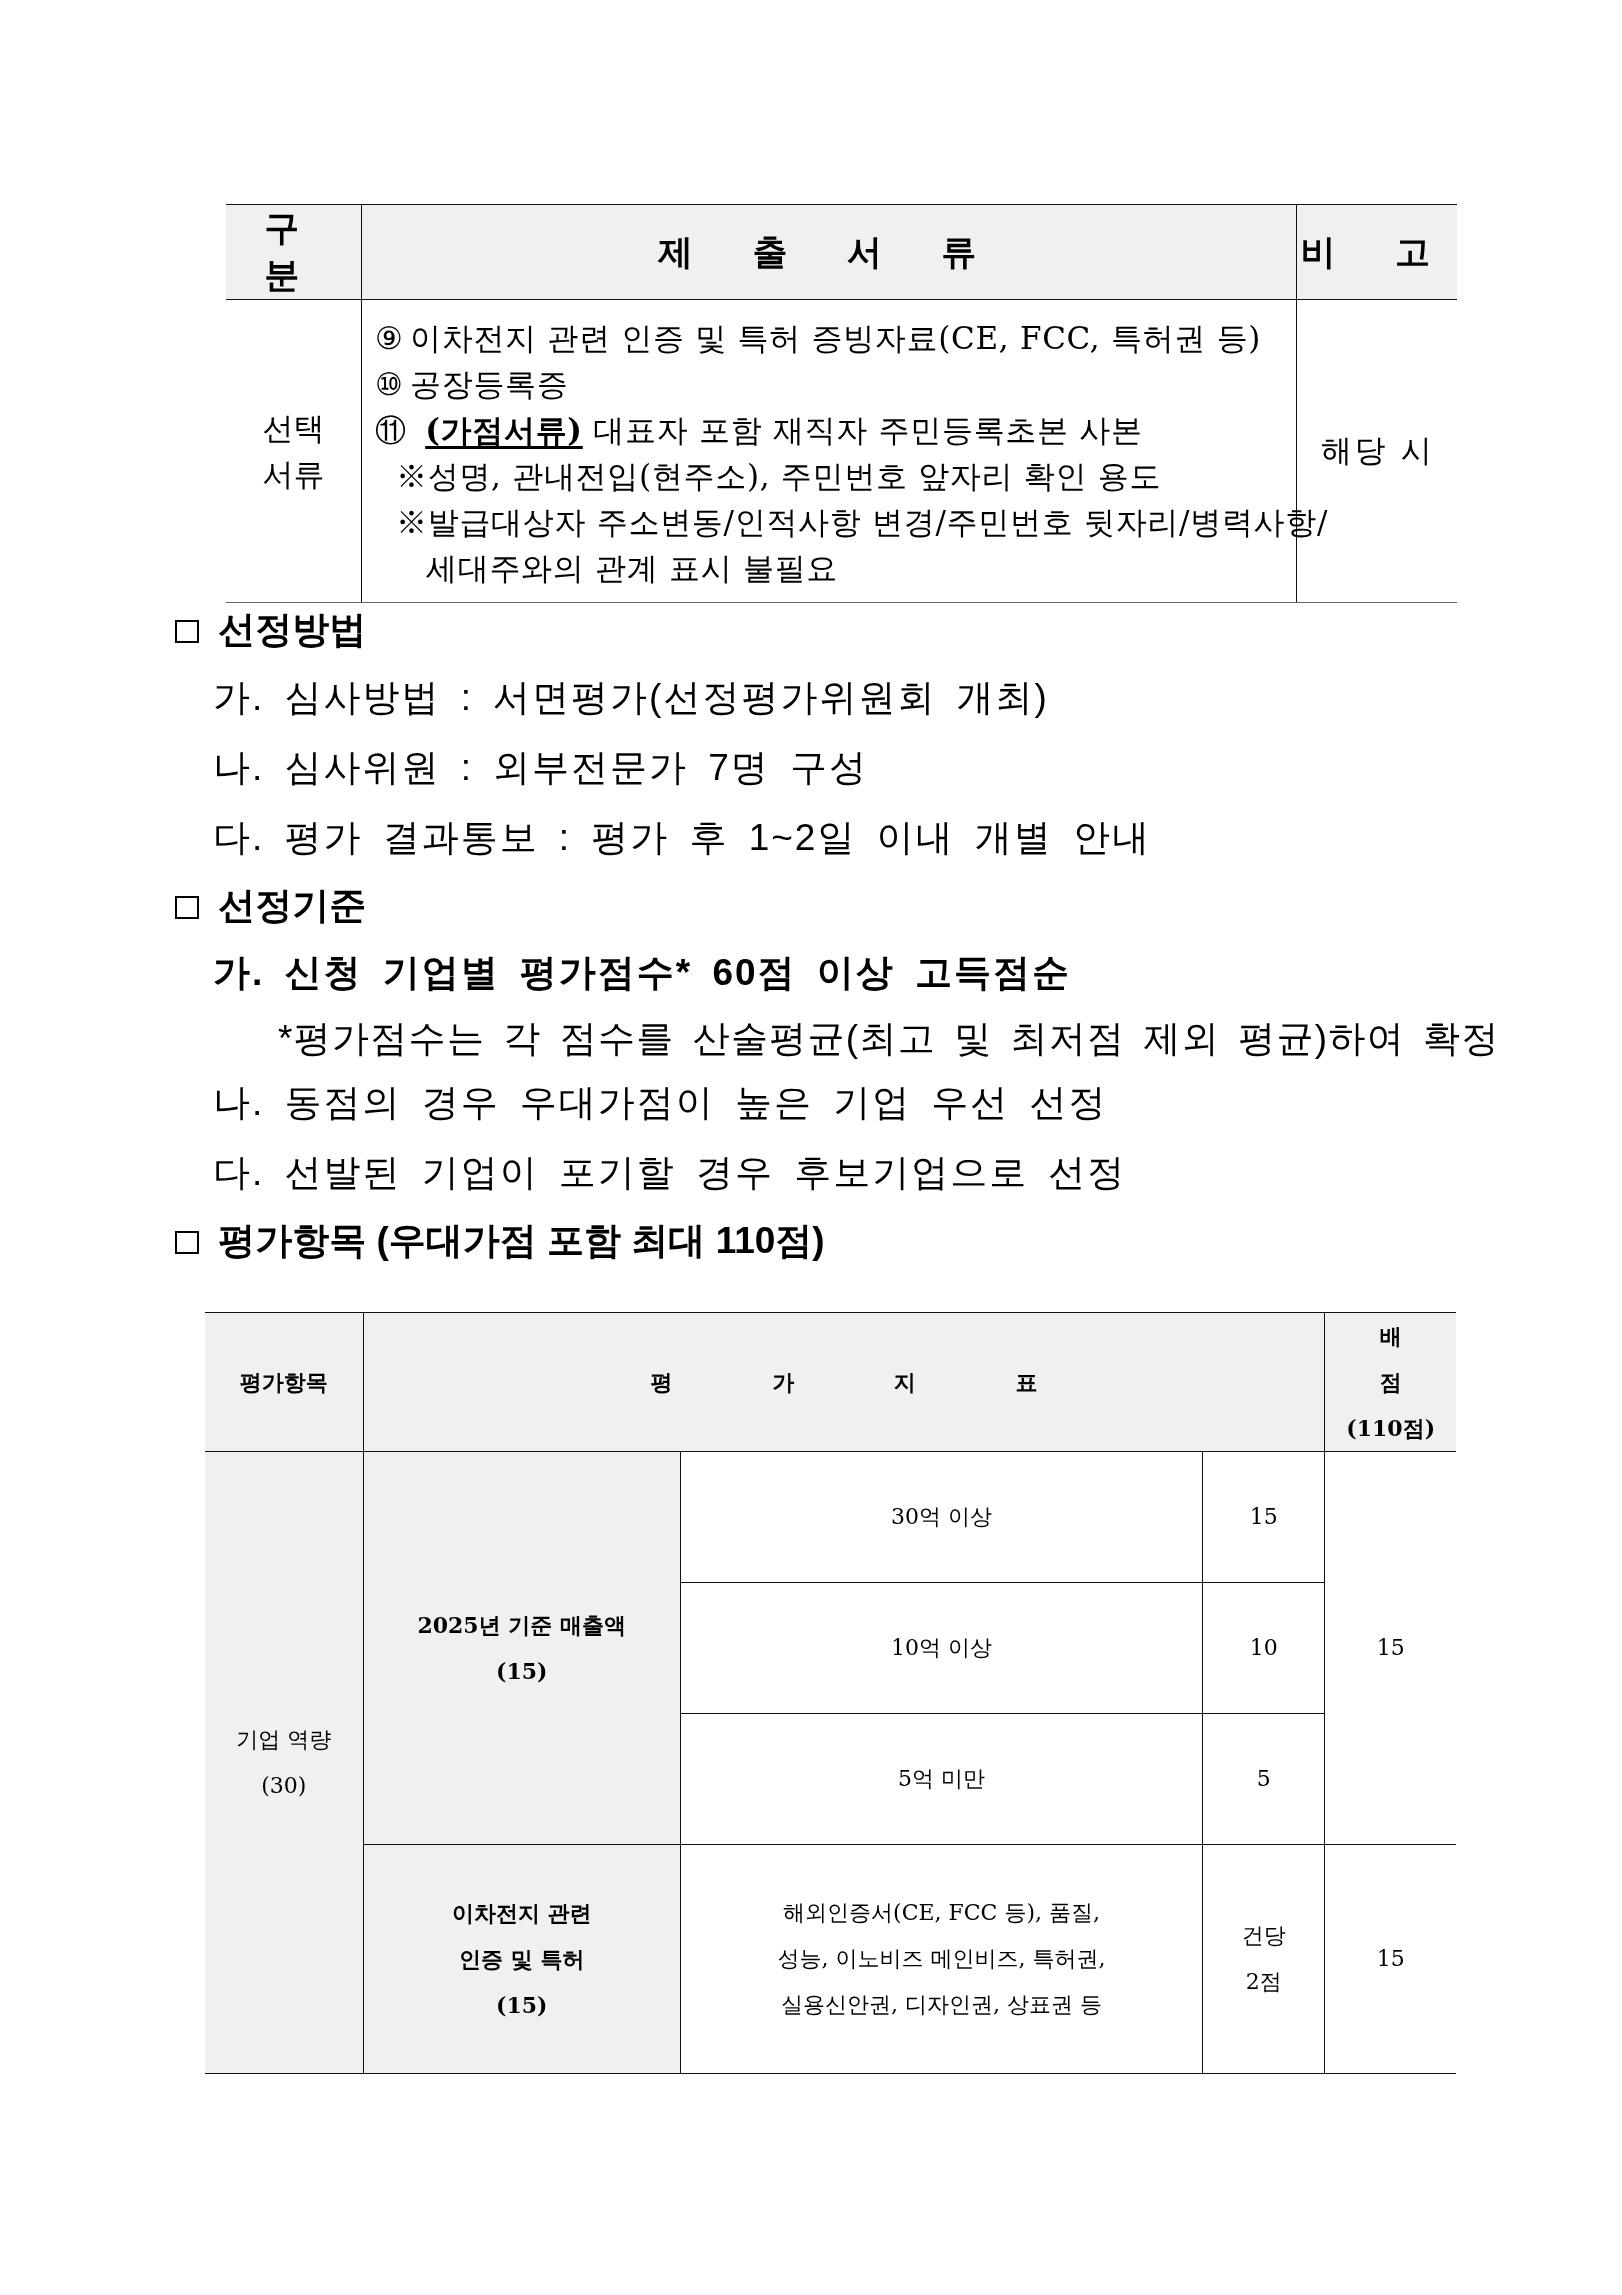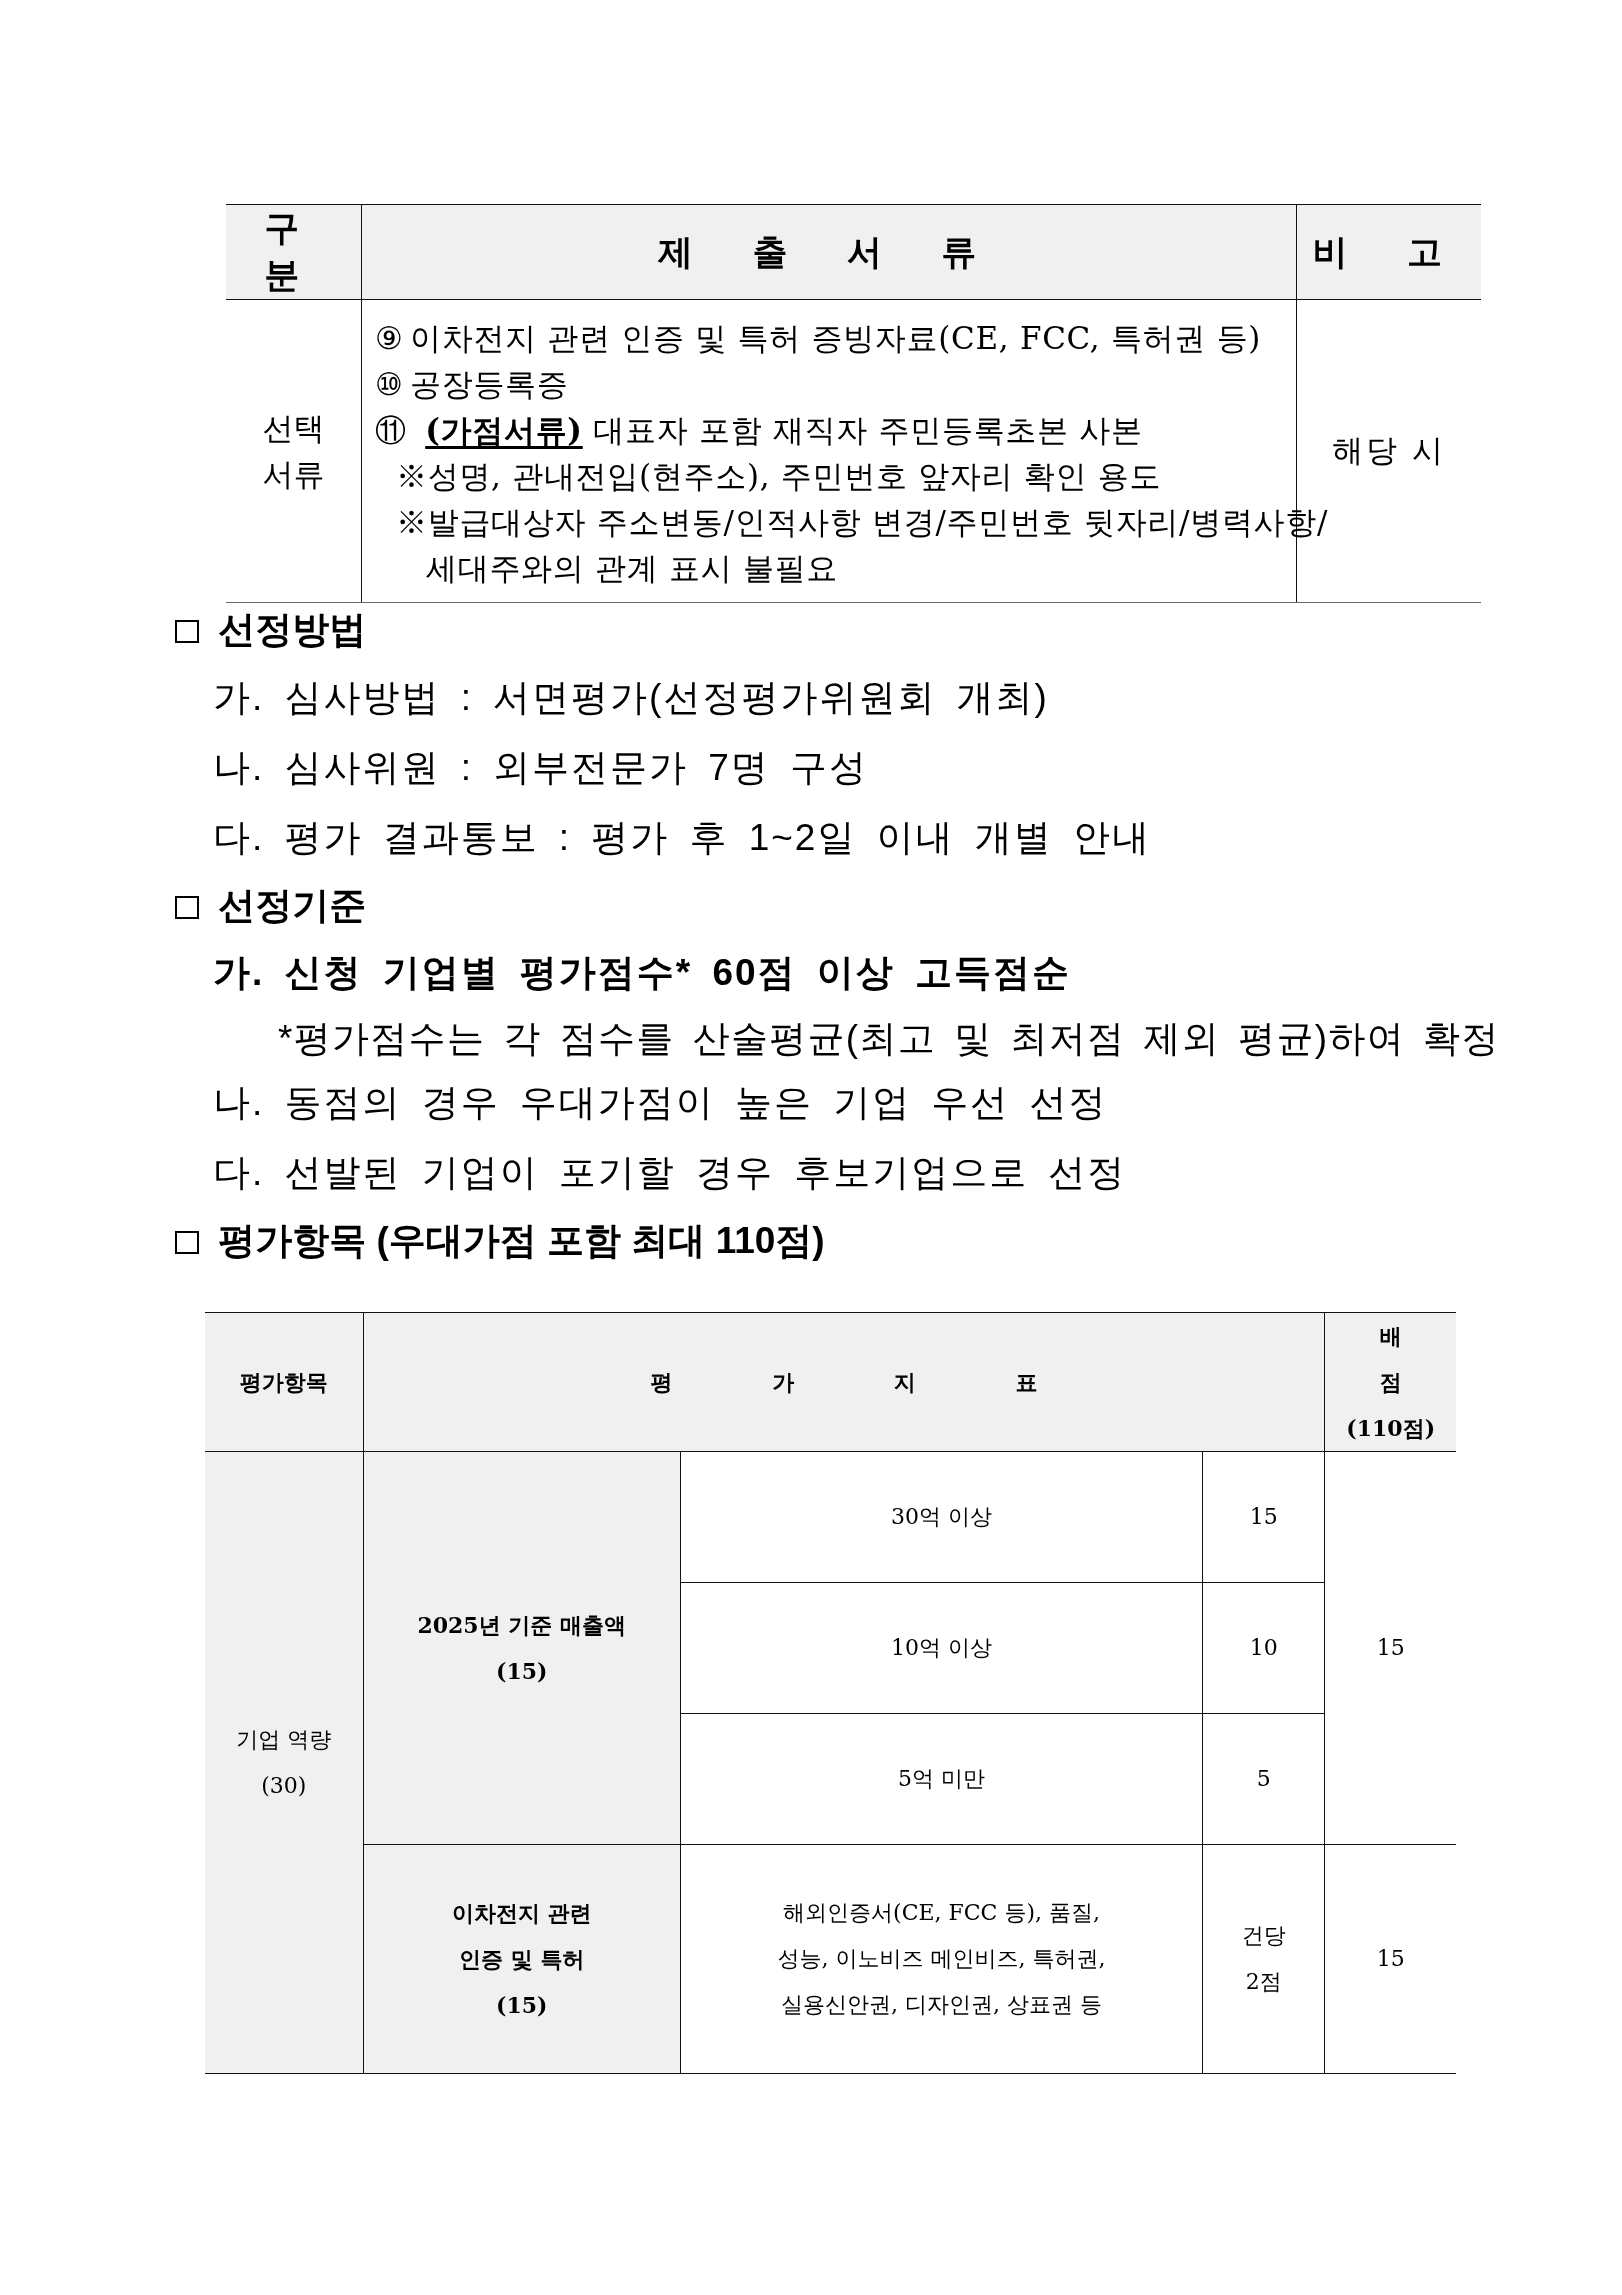--- a/index.html
+++ b/index.html
@@ -7,23 +7,23 @@
   .serif { font-family: "DejaVu Serif", "Liberation Serif", serif; }
   .sans { font-family: "Liberation Sans", "DejaVu Sans", sans-serif; }
 
   
   #t1 { position: absolute; left: 226px; top: 204px; width: 1230px; border-collapse: collapse; table-layout: fixed; }
   #t1 td { padding: 0; vertical-align: middle; }
   #t1 .hdr td { height: 68px; background: #f0f0f0; border-top: 1.3px solid #111; border-bottom: 1.3px solid #111; font-weight: bold; font-size: 35px; text-align: center; letter-spacing: 23.6px; }
   #t1 .body td { height: 298px; border-bottom: 1.3px solid #666; font-size: 31px; }
   #t1 .c1 { width: 135px; border-right: 1.3px solid #111; }
   #t1 .c2 { width: 934px; border-right: 1.3px solid #111; }
-  #t1 .c3 { width: 184px; margin-left: 12px; }
+  #t1 .c3 { width: 160px; margin-left: 12px; }
   #t1 .cat { text-align: center; line-height: 46px; }
-  #t1 .note { text-align: center; letter-spacing: 2.6px; }
+  #t1 .note { letter-spacing: 2.6px; padding-left: 24px; }
   #t1 .docs { padding-left: 13px; padding-top: 3.9px; }
   .doc-line { line-height: 46px; white-space: nowrap; letter-spacing: 0.7px; }
   .doc-line .num { margin-right: 6.5px; }
   .doc-line u { text-decoration: underline; text-underline-offset: 5.2px; font-weight: bold; margin-left: 12px; }
   .doc-line.sub { padding-left: 21px; }
   .doc-line.sub2 { padding-left: 51px; }
 
   
   .sec { position: absolute; left: 175px; font-weight: bold; font-size: 37px; line-height: 46px; white-space: nowrap; }
   .sec .box { display: inline-block; width: 23.6px; height: 23.6px; border: 2.6px solid #000; vertical-align: -1.3px; margin-right: 19.6px; box-sizing: border-box; }

